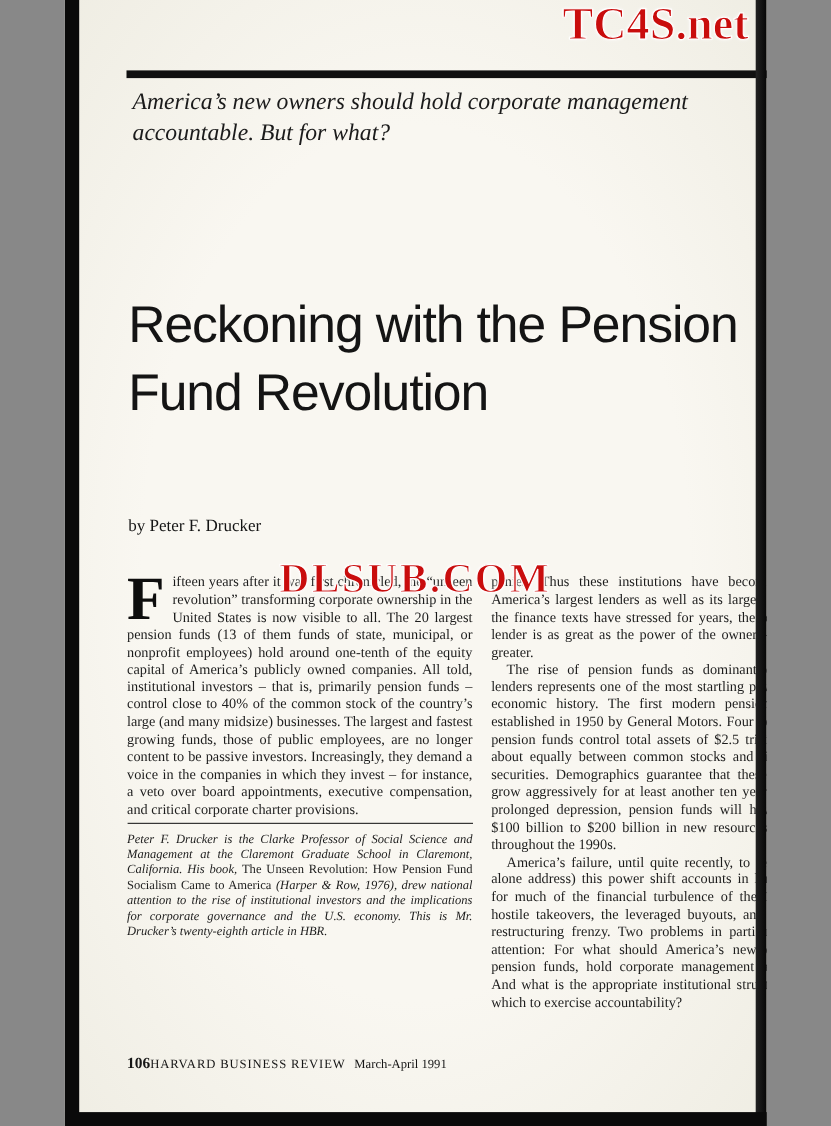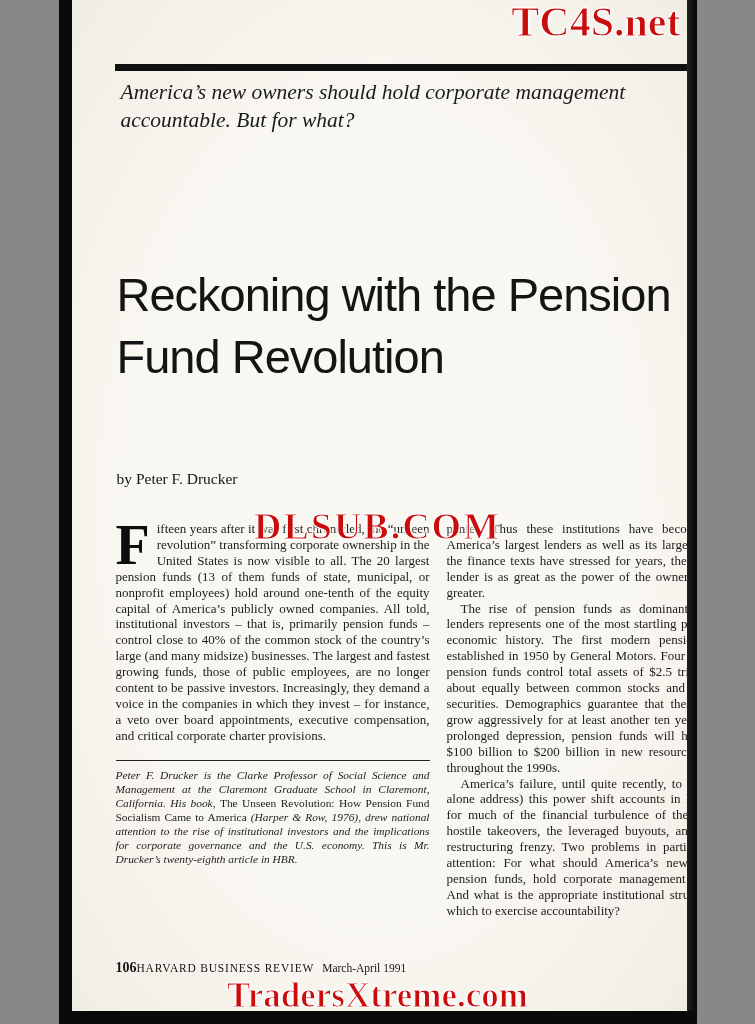--- a/index.html
+++ b/index.html
@@ -44,21 +44,21 @@
   .columns{position:absolute;left:57px;top:521px;width:646px;display:flex;gap:17px;z-index:2;}
   .col{width:314px;text-align:justify;font-size:13px;line-height:15.9px;color:#1c1c1c;}
   .para{margin:0;}
   .para.indent{text-indent:14px;}
   .dropcap{
     float:left;font-size:56px;line-height:44px;
     padding:2px 7px 0 0;font-weight:700;color:#0d0d0d;
     font-family:"Liberation Serif",serif;
   }
   .bio{
-    margin-top:16px;padding-top:7px;border-top:1px solid #222;
+    margin-top:4px;padding-top:7px;border-top:1px solid #222;
     font-style:italic;font-size:11.4px;line-height:14px;text-align:justify;color:#1c1c1c;
   }
   .bio .roman{font-style:normal;}
   
   .footer{
     position:absolute;left:57px;top:958px;width:646px;
     display:flex;justify-content:flex-start;align-items:baseline;z-index:2;
   }
   .pagenum{font-size:14px;font-weight:700;color:#151515;}
   .journal{font-size:11.5px;letter-spacing:.8px;color:#151515;}
@@ -95,15 +95,14 @@
       <p class="para indent">The rise of pension funds as dominant owners and lenders represents one of the most startling power shifts in economic history. The first modern pension fund was established in 1950 by General Motors. Four decades later, pension funds control total assets of $2.5 trillion, divided about equally between common stocks and fixed-income securities. Demographics guarantee that these assets will grow aggressively for at least another ten years. Barring a prolonged depression, pension funds will have to invest $100 billion to $200 billion in new resources every year throughout the 1990s.</p>
       <p class="para indent">America’s failure, until quite recently, to recognize (let alone address) this power shift accounts in large measure for much of the financial turbulence of the 1980s – the hostile takeovers, the leveraged buyouts, and the general restructuring frenzy. Two problems in particular demand attention: For what should America’s new owners, the pension funds, hold corporate management accountable? And what is the appropriate institutional structure through which to exercise accountability?</p>
     </div>
   </div>
 
   <div class="footer">
     <span class="pagenum">106</span>
     <span><span class="journal">HARVARD BUSINESS REVIEW</span><span class="issue">March-April 1991</span></span>
   </div>
 
-  <div class="wm wm-bottom">TradersXtreme.com</div>
 
 </div>
 
 </body></html>

